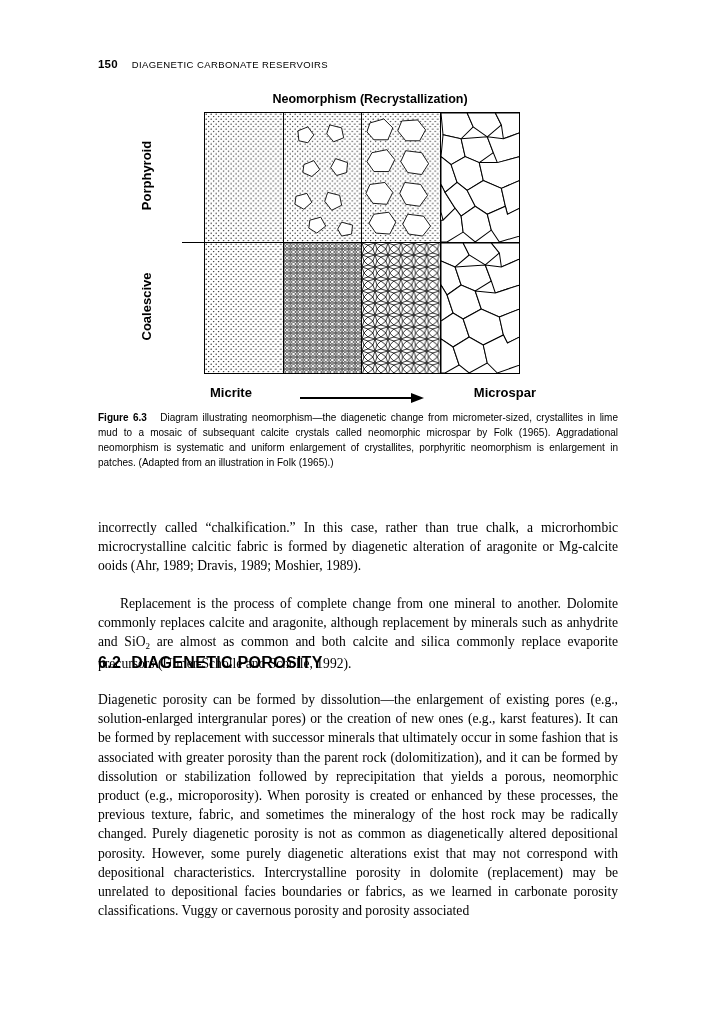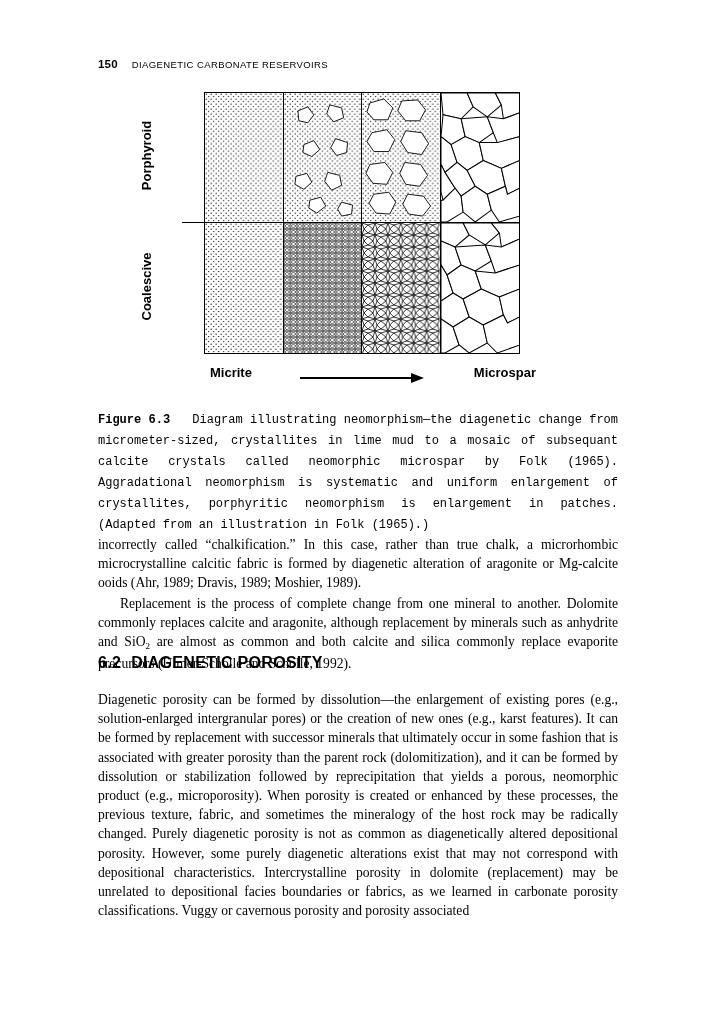--- a/index.html
+++ b/index.html
@@ -160,39 +160,39 @@
     border-bottom: 5px solid transparent;
     border-left: 13px solid #000;
   }
 
   
   .caption {
     position: absolute;
     left: 98px;
     top: 410px;
     width: 520px;
-    font-family: Liberation Mono, monospace;
-    font-size: 12px;
-    line-height: 21px;
+    font-family: Liberation Sans, sans-serif;
+    font-size: 10px;
+    line-height: 15px;
     text-align: justify;
   }
   .caption .fig-num { font-weight: bold; }
 
   
   .body-text {
     position: absolute;
     left: 98px;
     width: 520px;
     font-size: 13.6px;
     line-height: 19.2px;
     text-align: justify;
   }
   .body-text p { margin: 0; }
   .indent { text-indent: 22px; }
-  #para1 { top: 518px; margin-top: 17px; }
+  #para1 { top: 518px; }
   #para2 { top: 594px; }
   .section-head {
     position: absolute;
     left: 98px;
     top: 654px;
     font-family: Liberation Sans, sans-serif;
     font-weight: bold;
     font-size: 16px;
     letter-spacing: 0.3px;
     text-align: center;
@@ -205,20 +205,21 @@
 <body>
 
 <div class="page">
 
   <div class="running-head">
     <span class="folio">150</span><span class="title">DIAGENETIC CARBONATE RESERVOIRS</span>
   </div>
 
   <div class="figure-block">
 
+    <div class="fig-top-label">Neomorphism (Recrystallization)</div>
 
     <div class="fig-body">
 
       <div class="y-axis-labels">
         <div class="y-lab top">Porphyroid</div>
         <div class="y-lab bottom">Coalescive</div>
       </div>
 
       <div class="grid">
 

